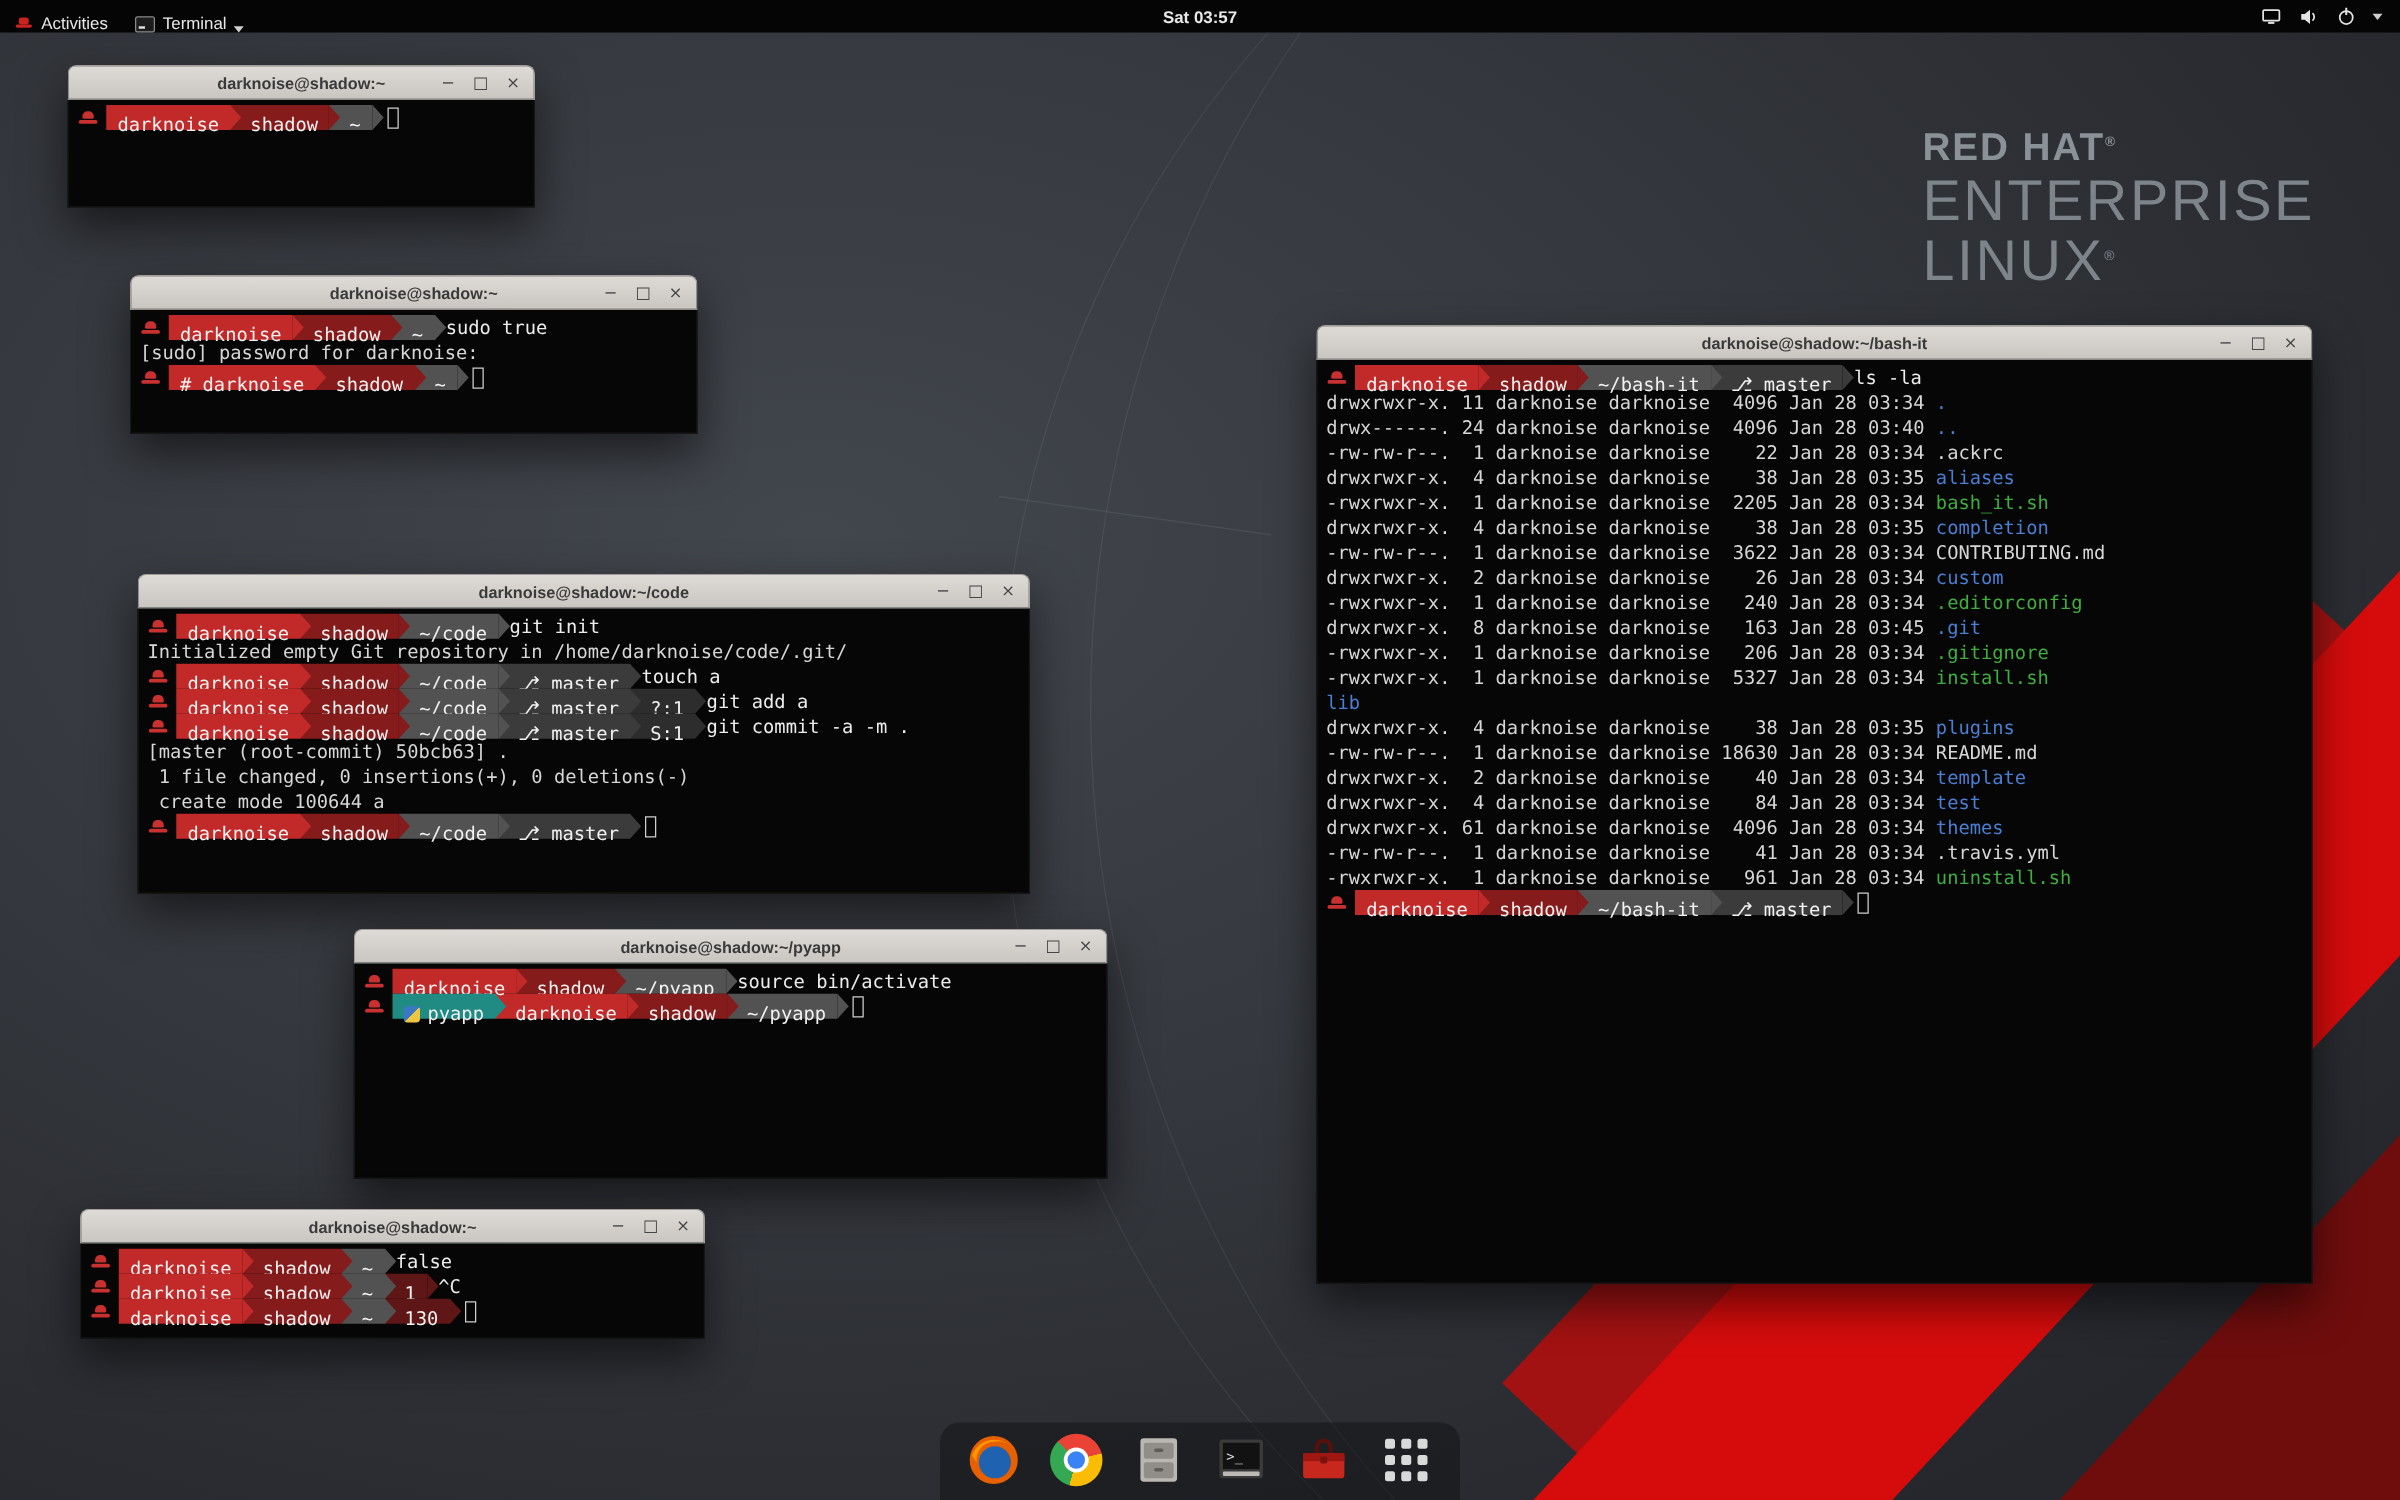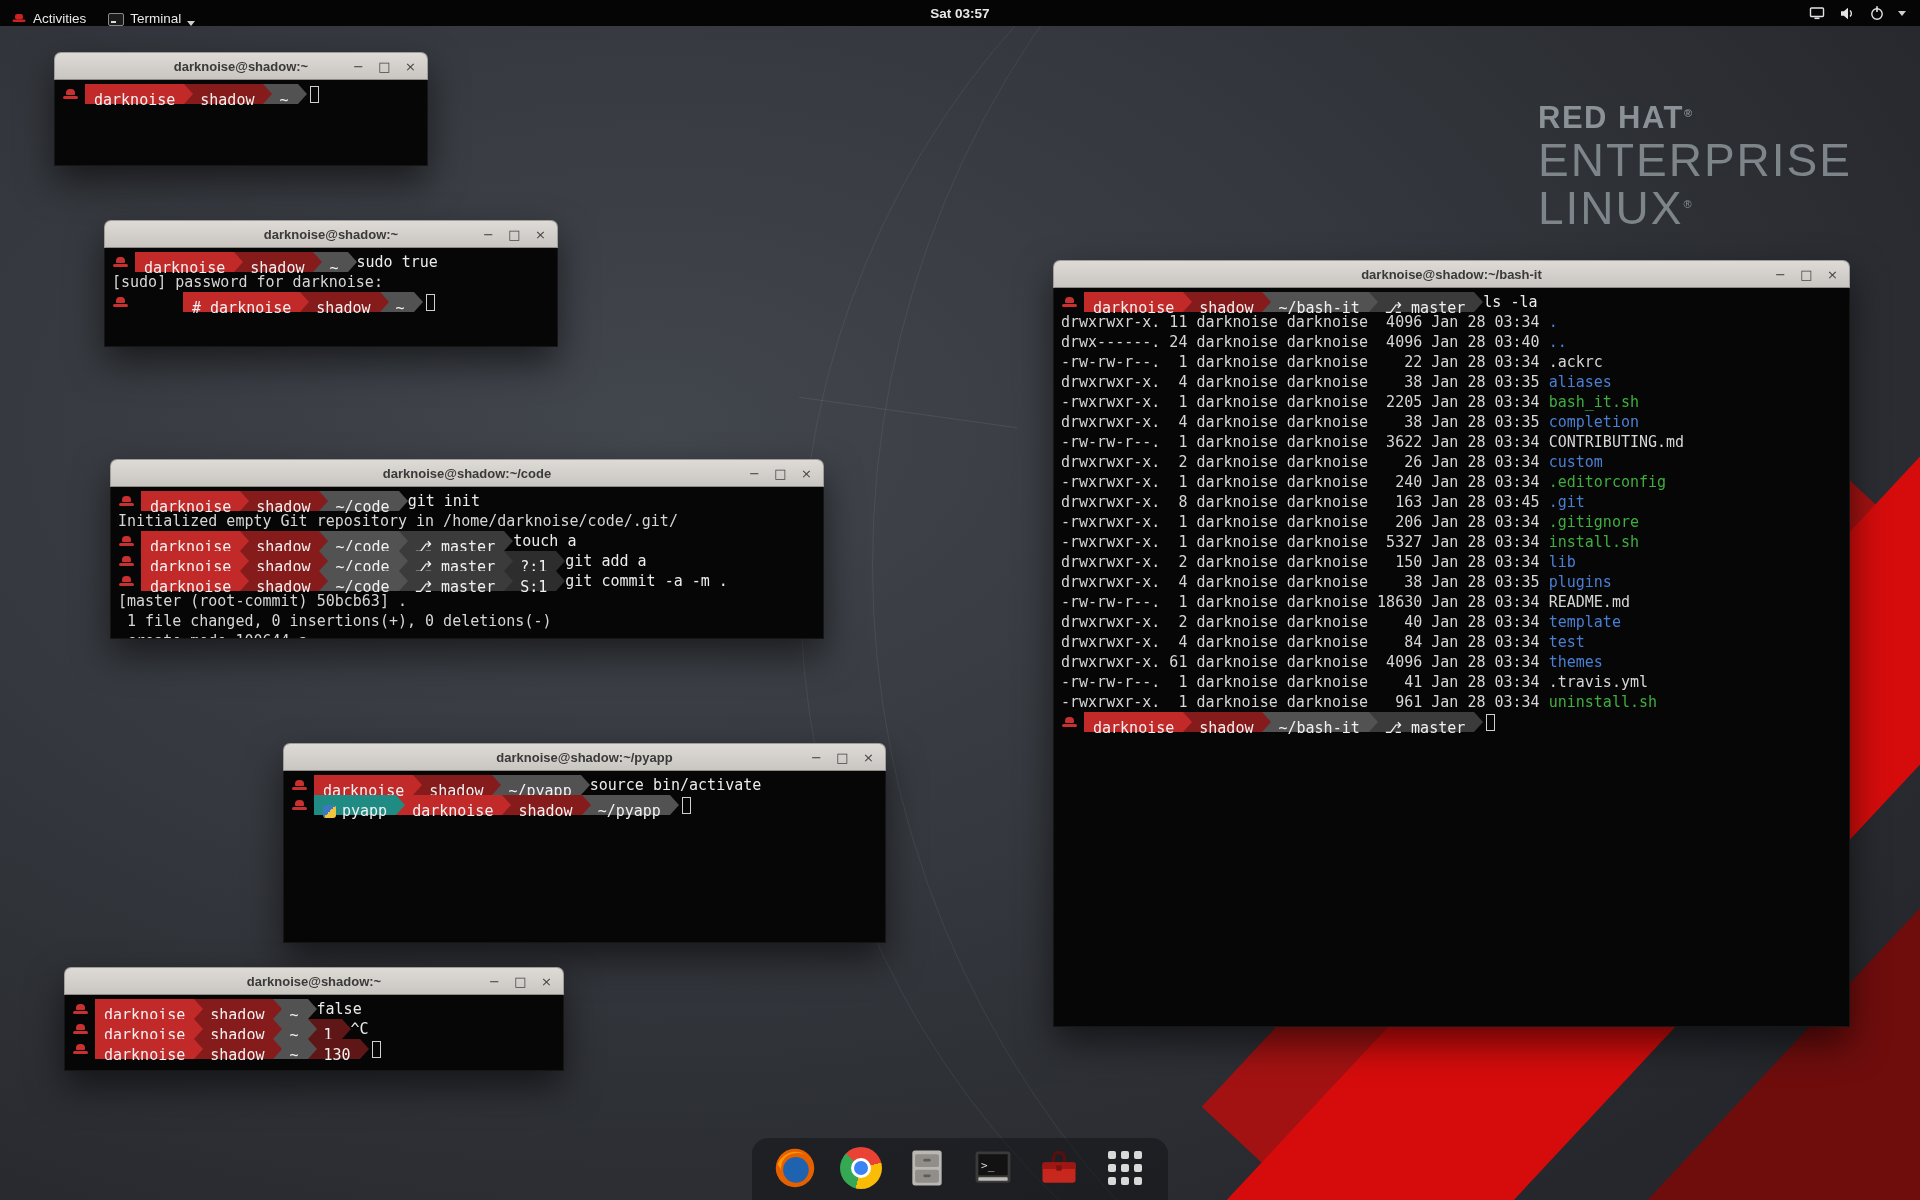--- a/index.html
+++ b/index.html
@@ -192,35 +192,35 @@
         <span class="seg" style="--segbg: #525252; z-index: 28;">
           <i>~</i>
         </span>
         <span class="txt" style="color: rgb(236, 236, 236);"> sudo true</span>
       </div>
       <div class="term-line">
         <span class="txt">[sudo] password for darknoise:</span>
       </div>
       <div class="term-line">
         <span class="hat"></span>
-        <span class="seg" style="--segbg: #c22a2a; z-index: 30; margin-left: 48px;">
+        <span class="seg" style="--segbg: #c22a2a; z-index: 30;">
           <i># darknoise</i>
         </span>
         <span class="seg" style="--segbg: #861b1b; z-index: 29;">
           <i>shadow</i>
         </span>
         <span class="seg" style="--segbg: #525252; z-index: 28;">
           <i>~</i>
         </span>
         <span class="cursor"></span>
       </div>
     </div>
 </div>
 
-<div class="window" style="left:110px;top:459px;width:714px;height:180px">
+<div class="window" style="left:110px;top:459px;width:714px;height:256px">
   <div class="titlebar">
     <span class="title">darknoise@shadow:~/code</span>
     <span class="controls">
       <button class="wbtn">−</button>
       <button class="wbtn">□</button>
       <button class="wbtn">×</button>
     </span>
   </div>
   <div class="term">
       <div class="term-line">
@@ -490,21 +490,20 @@
       </div>
       <div class="term-line">
         <span class="txt">-rwxrwxr-x.  1 darknoise darknoise   206 Jan 28 03:34 </span>
         <span class="txt" style="color: rgb(63, 174, 63);">.gitignore</span>
       </div>
       <div class="term-line">
         <span class="txt">-rwxrwxr-x.  1 darknoise darknoise  5327 Jan 28 03:34 </span>
         <span class="txt" style="color: rgb(63, 174, 63);">install.sh</span>
       </div>
       <div class="term-line">
-        <span class="txt">drwxrwxr-x.  2 darknoise darknoise   150 Jan 28 03:34 </span>
         <span class="txt" style="color: rgb(74, 127, 212);">lib</span>
       </div>
       <div class="term-line">
         <span class="txt">drwxrwxr-x.  4 darknoise darknoise    38 Jan 28 03:35 </span>
         <span class="txt" style="color: rgb(74, 127, 212);">plugins</span>
       </div>
       <div class="term-line">
         <span class="txt">-rw-rw-r--.  1 darknoise darknoise 18630 Jan 28 03:34 </span>
         <span class="txt">README.md</span>
       </div>

